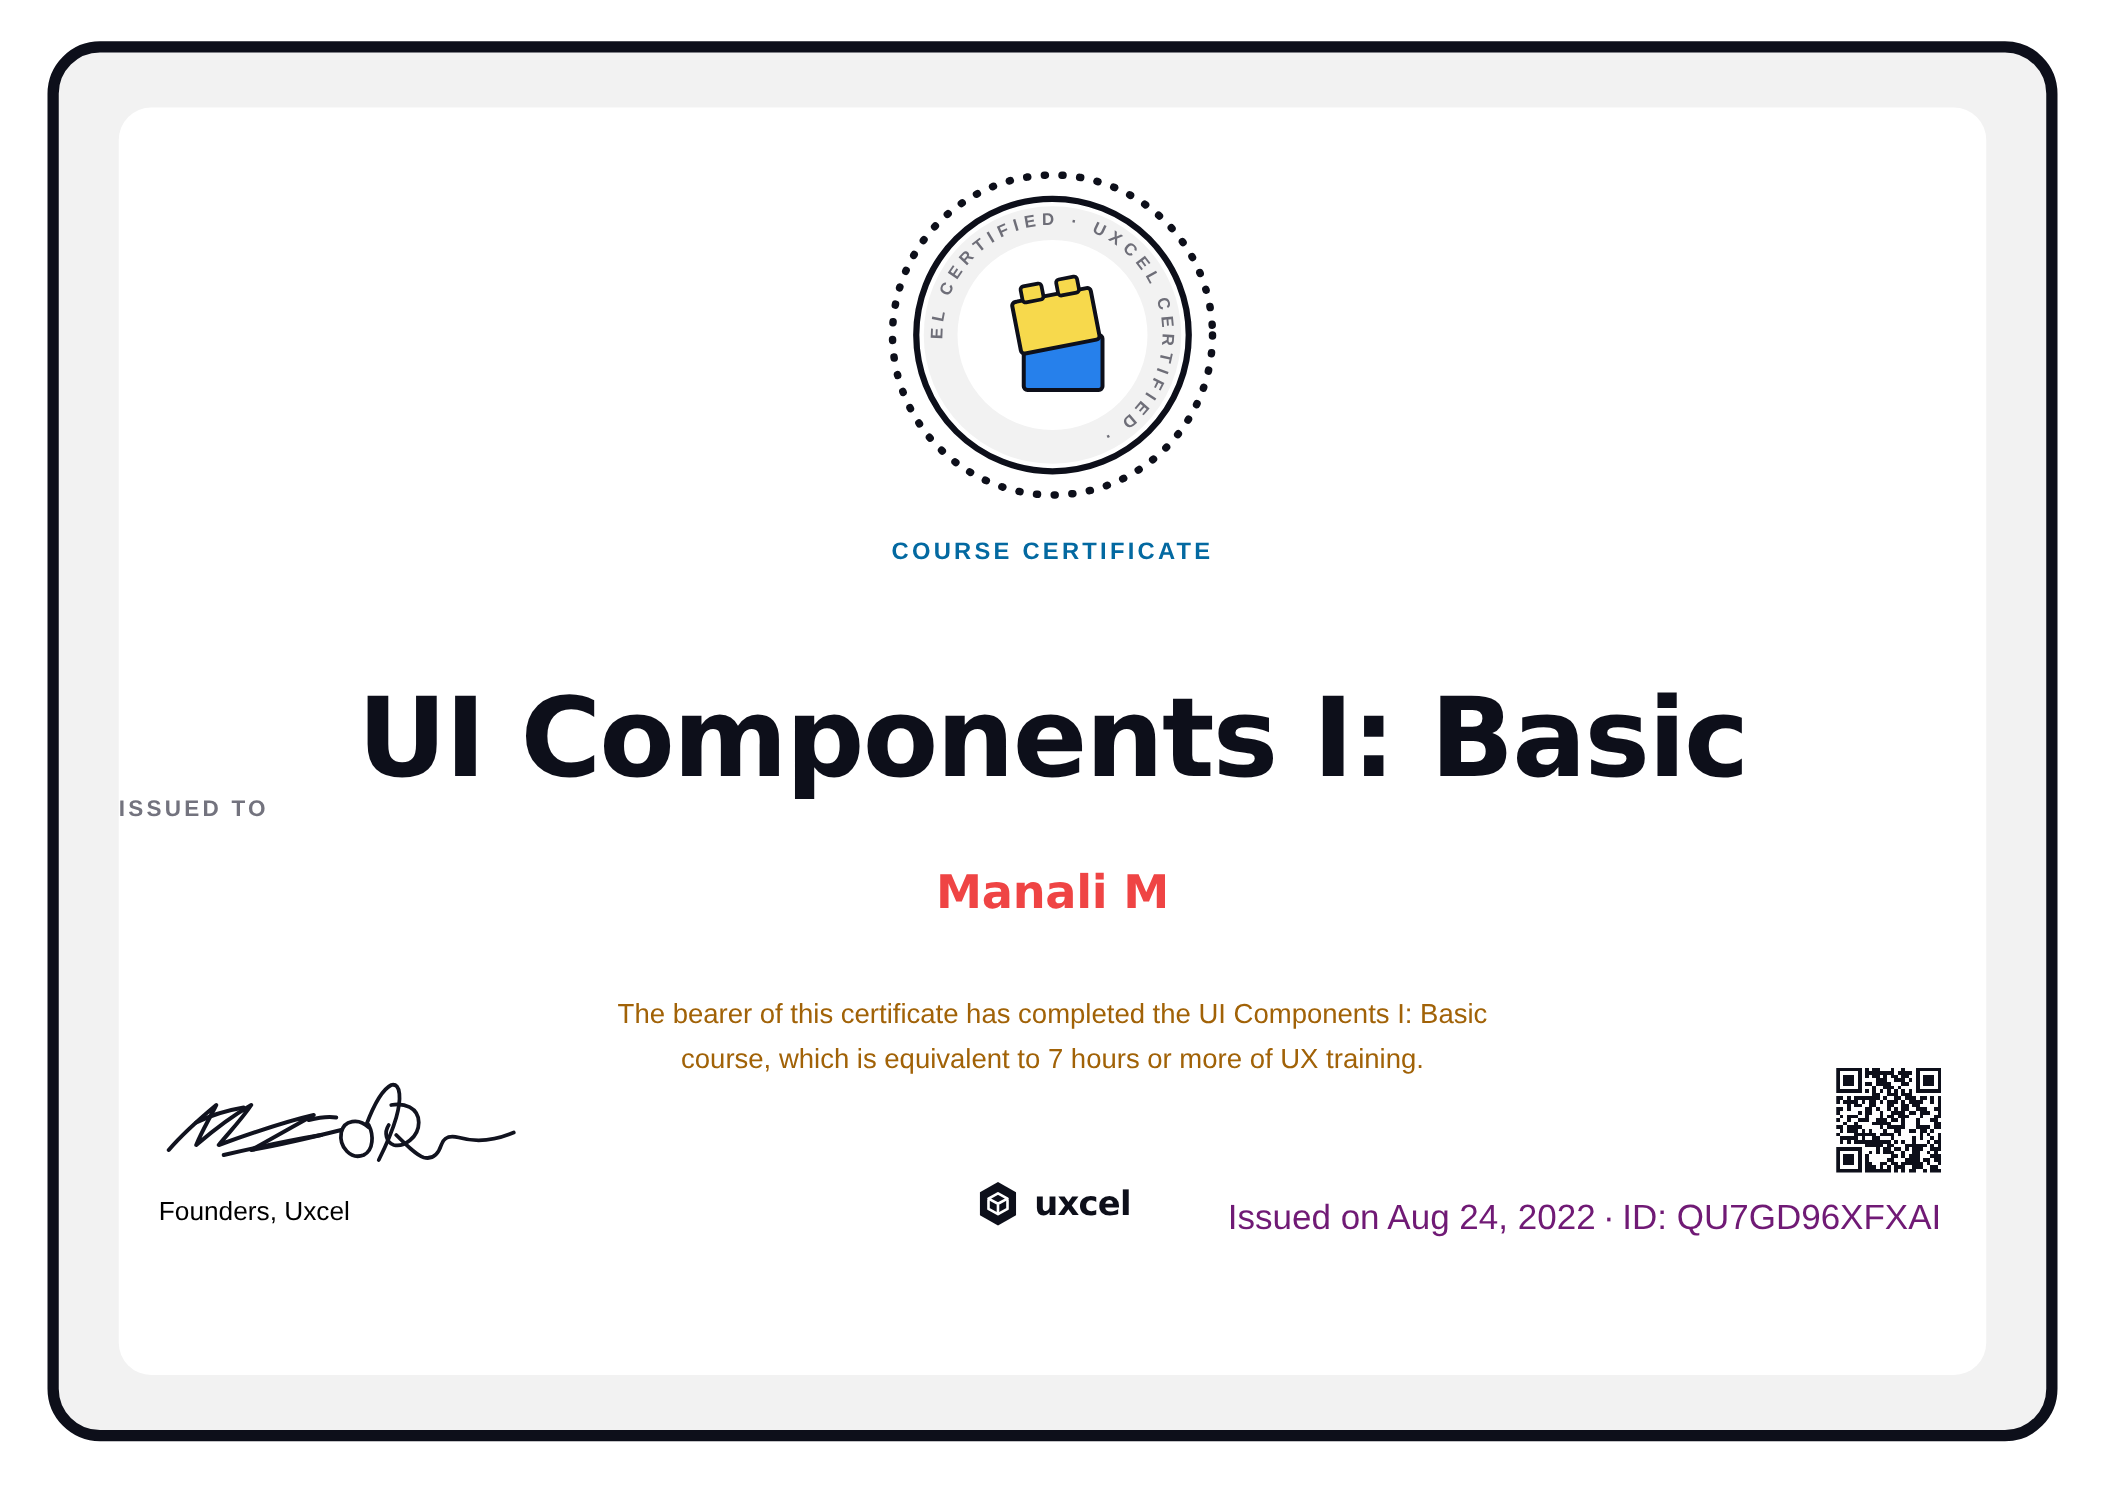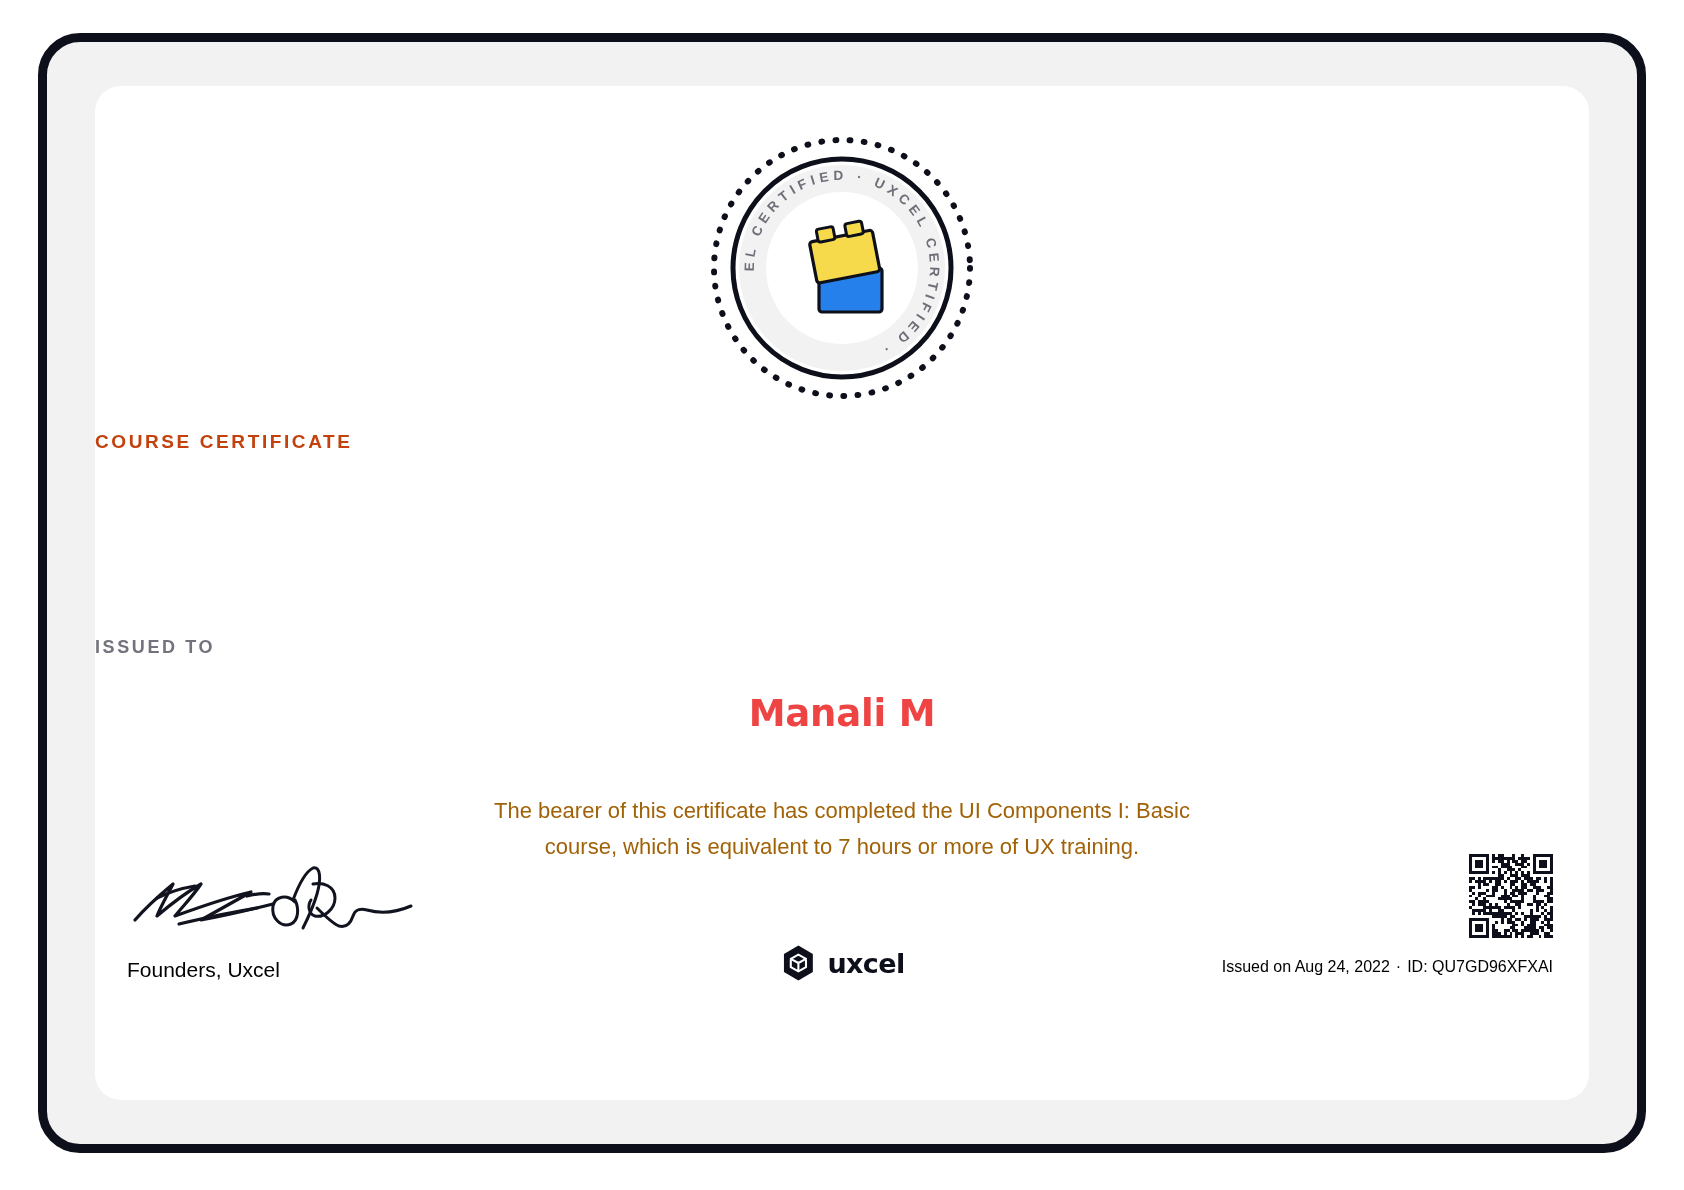--- a/index.html
+++ b/index.html
@@ -46,24 +46,25 @@
     width: 272px;
     height: 272px;
   }
   .badge-wrap svg { display: block; width: 272px; height: 272px; }
 
   
   .kicker {
     position: absolute;
     top: 345px;
     left: 0; right: 0;
+    text-align: center;
     font-size: 19px;
     font-weight: 700;
     letter-spacing: 2.6px;
-    color: #c2410c;
+    color: #0369a1;
     font-family: "Liberation Sans", sans-serif;
   }
   .course-title {
     position: absolute;
     top: 400px;
     left: 0; right: 0;
     text-align: center;
     font-size: 88px;
     line-height: 1.05;
     font-weight: 700;
@@ -139,22 +140,22 @@
     font-weight: 700;
     color: #0d0f1a;
     letter-spacing: -0.6px;
     font-family: "DejaVu Sans", sans-serif;
   }
 
   .issue-meta {
     position: absolute;
     right: 36px;
     top: 872px;
-    font-size: 16px;
-    color: #000000;
+    font-size: 28px;
+    color: #701a75;
     white-space: nowrap;
     font-family: "Liberation Sans", sans-serif;
     margin-left: 12px;
   }
   .meta-dot { padding: 0 6px; }
 
   .qr-code {
     position: absolute;
     right: 36px;
     top: 768px;
@@ -197,20 +198,21 @@
             <rect x="105" y="104" width="64" height="42" rx="3" fill="#f7d94c" stroke="#0d0f1a" stroke-width="3.2"></rect>
             <rect x="114" y="93" width="17" height="13" rx="2.5" fill="#f7d94c" stroke="#0d0f1a" stroke-width="3"></rect>
             <rect x="143" y="93" width="17" height="13" rx="2.5" fill="#f7d94c" stroke="#0d0f1a" stroke-width="3"></rect>
           </g>
         </g>
       </svg>
     </div>
 
     <div class="kicker">COURSE CERTIFICATE</div>
 
+    <h1 class="course-title">UI Components I: Basic</h1>
 
     <div class="issued-to-label">ISSUED TO</div>
     <div class="recipient-name">Manali M</div>
 
     <p class="description">The bearer of this certificate has completed the UI Components I: Basic course, which is equivalent to 7 hours or more of UX training.</p>
 
     <div class="signatures">
       <svg viewBox="0 0 300 78" xmlns="http://www.w3.org/2000/svg">
         <g fill="none" stroke="#11131f" stroke-width="3.2" stroke-linecap="round" stroke-linejoin="round">
           <path d="M8 66 C20 52, 34 40, 46 30 C40 42, 34 52, 30 62 C44 50, 60 38, 74 30 C66 42, 56 52, 48 62 C70 54, 98 44, 124 38 C110 46, 92 56, 74 66 C96 62, 122 56, 146 50"></path>

